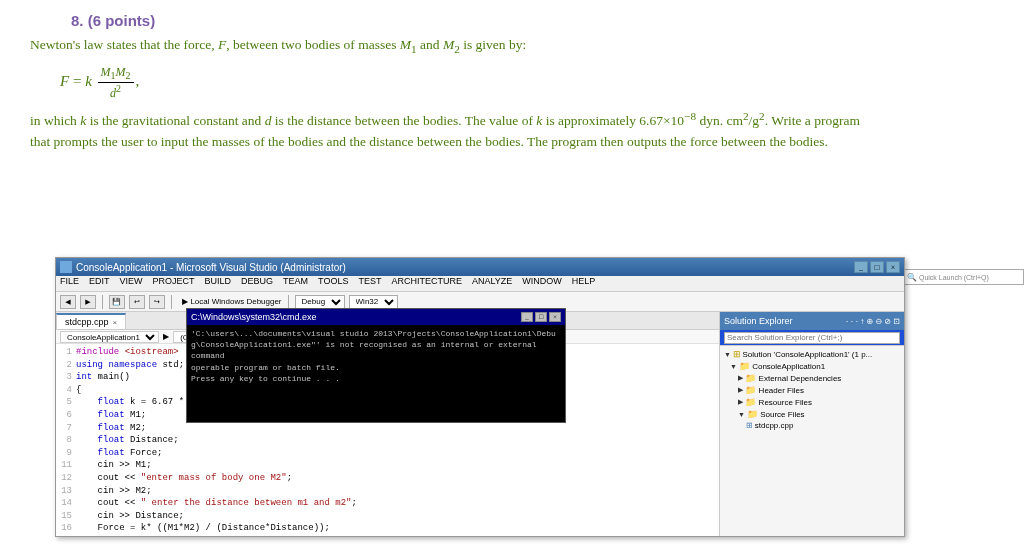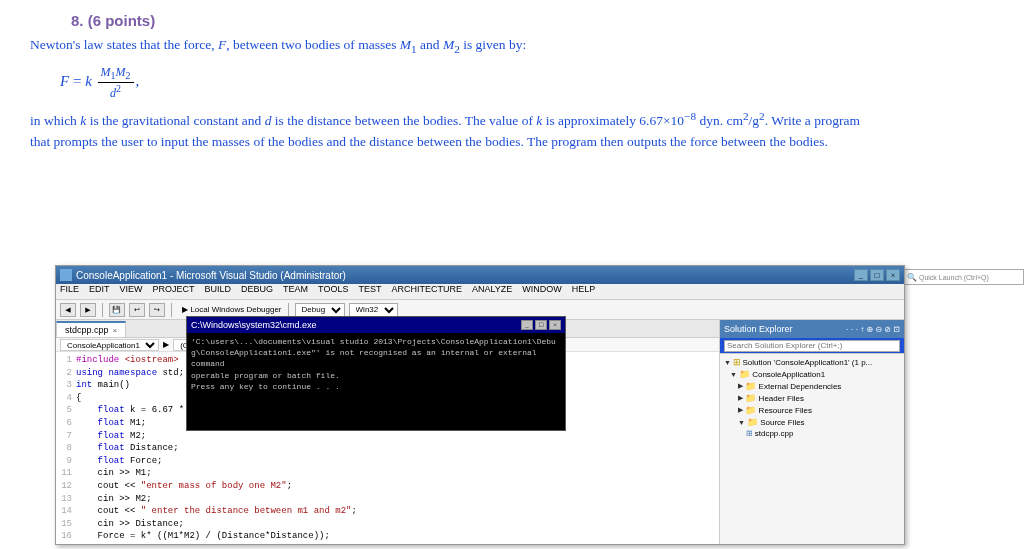--- a/index.html
+++ b/index.html
@@ -27,34 +27,34 @@
       font-size: 15px;
       font-weight: bold;
       margin-bottom: 6px;
       font-family: Arial, sans-serif;
       margin-left: 41px;
     }
 
     .problem-text {
       font-size: 13.5px;
       line-height: 1.55;
-      color: #1d4ed8;
+      color: #4d7c0f;
     }
 
     .formula-block {
       display: block;
       text-align: left;
       font-size: 15px;
       margin: 8px 0 8px 30px;
     }
 
     
     .ide-container {
       position: absolute;
-      top: 265px;
+      top: 257px;
       left: 55px;
       width: 850px;
       height: 280px;
       background: #f0f0f0;
       border: 1px solid #999;
       box-shadow: 2px 2px 5px rgba(0,0,0,0.3);
     }
 
     
     .title-bar {

